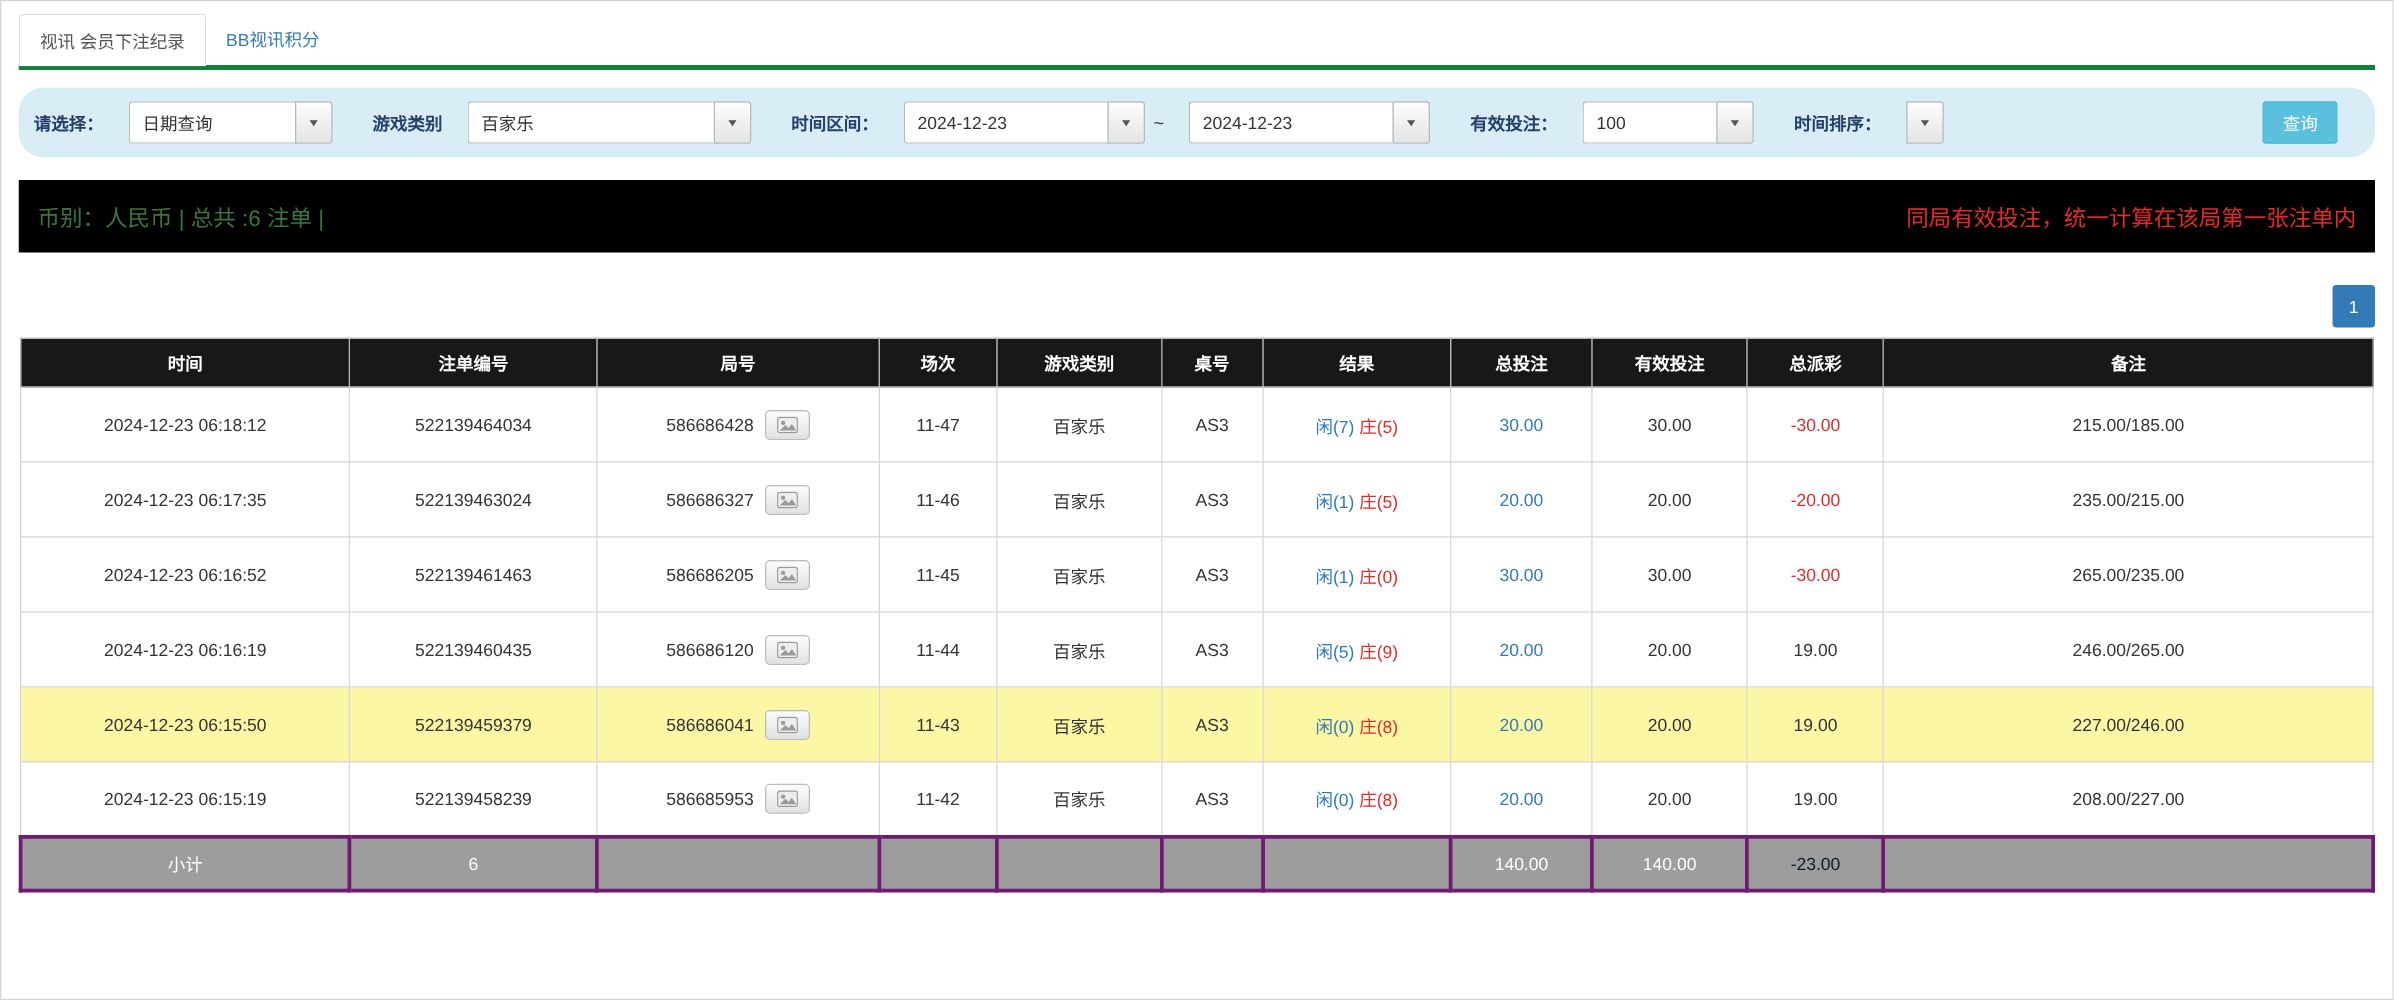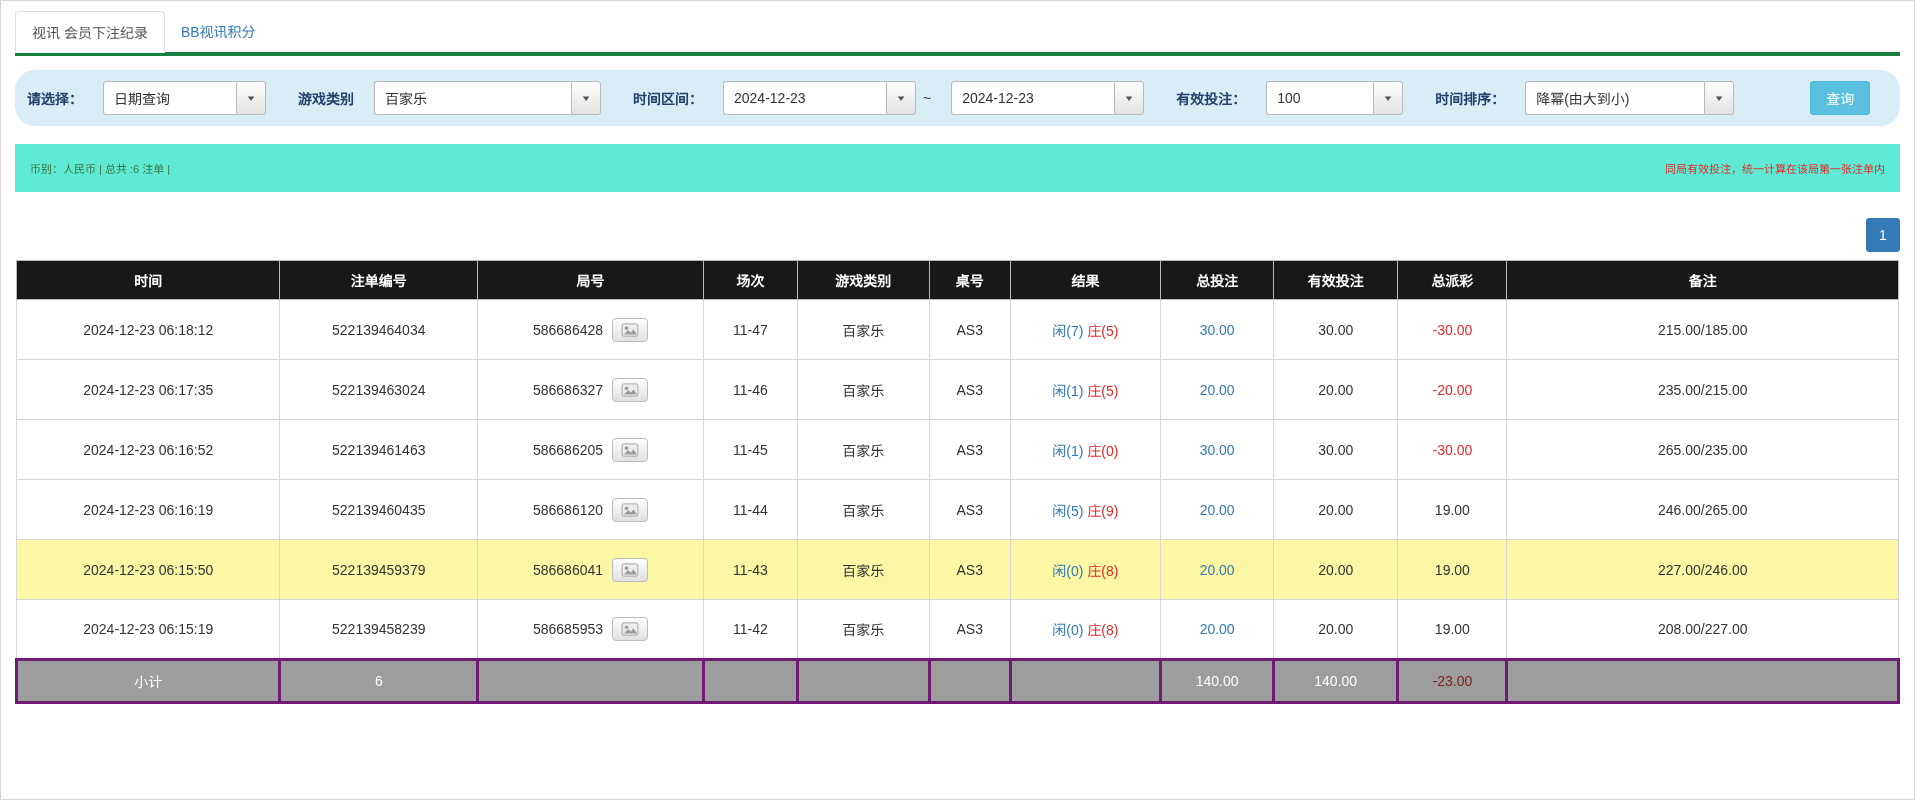--- a/index.html
+++ b/index.html
@@ -26,22 +26,22 @@
     border-radius:3px 0 0 3px; padding:0 10px; display:flex; align-items:center;
     font-size:14px; color:#333; white-space:nowrap; overflow:hidden; }
   .combo-btn { width:30px; border:1px solid #b9b9b9; background:linear-gradient(#fdfdfd,#e4e4e4);
     border-radius:0 3px 3px 0; display:flex; align-items:center; justify-content:center;
     cursor:pointer; padding:0; }
   .caret { font-size:8px; color:#555; transform:scaleX(1.4); }
   .search-btn { height:34px; padding:0 15px; background:#5bc0de; border:1px solid #46b8da;
     color:#fff; font-size:14px; border-radius:3px; cursor:pointer;margin-left:44px; }
 
   
-  .info-bar { margin-top:18px; background:#5eead4; padding:16px 15px; display:flex;
-    justify-content:space-between; align-items:center; font-size:11px; }
+  .info-bar { margin-top:18px; background:#000000; padding:16px 15px; display:flex;
+    justify-content:space-between; align-items:center; font-size:18px; }
   .info-left { color:#3c763d; }
   .info-right { color:#e02b2b; }
 
   
   .pagination { margin:26px 0 8px 0; display:flex; justify-content:flex-end; }
   .page-btn { min-width:34px; height:34px; background:#337ab7; border:1px solid #337ab7;
     color:#fff; font-size:14px; border-radius:3px; cursor:pointer; }
 
   
   table.records { width:100%; border-collapse:collapse; font-size:14px; text-align:center; }
@@ -51,21 +51,21 @@
     vertical-align:middle; }
   tr.highlight td { background:#fcf7a5; }
   .round-wrap { display:flex; align-items:center; justify-content:center; gap:9px; }
   .replay-btn { border:1px solid #bbb; background:linear-gradient(#fdfdfd,#e1e1e1);
     border-radius:4px; padding:4px 8px; cursor:pointer; display:inline-flex; align-items:center; }
   .player { color:#2f7ab8; }
   .banker { color:#e02b2b; }
   .bet-amount { color:#337ab7; text-decoration:none; cursor:pointer; }
   .neg { color:#e02b2b; }
   tr.summary td { background:#9d9d9d; color:#fff; height:43px; padding:6px; border:3px solid #701a75; }
-  tr.summary td.neg { color:#7f1d1d; }
+  tr.summary td.neg { color:#0f172a; }
 </style>
 </head>
 <body>
 
 <div class="frame">
   <div class="inner">
 
     <div class="tabs">
       <div class="tab active">视讯 会员下注纪录</div>
       <div class="tab inactive">BB视讯积分</div>
@@ -111,21 +111,20 @@
         <div class="combo" style="width:150px">
           <div class="combo-value">100</div>
           <button class="combo-btn">
               <span class="caret">▼</span>
             </button>
         </div>
       </div>
       <div class="fgroup">
         <span class="flabel">时间排序：</span>
         <div class="combo" style="width:222px">
-          <div class="combo-value">降幂(由大到小)</div>
           <button class="combo-btn">
               <span class="caret">▼</span>
             </button>
         </div>
       </div>
       <button class="search-btn">查询</button>
     </div>
 
     <div class="info-bar">
       <span class="info-left">币别：人民币 | 总共 :6 注单 |</span>

